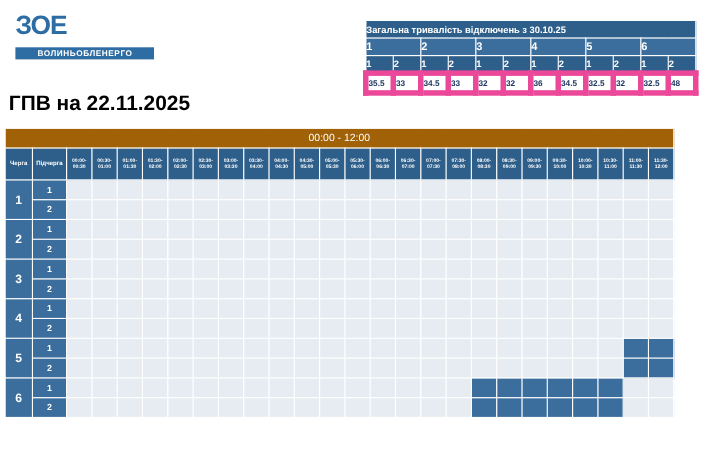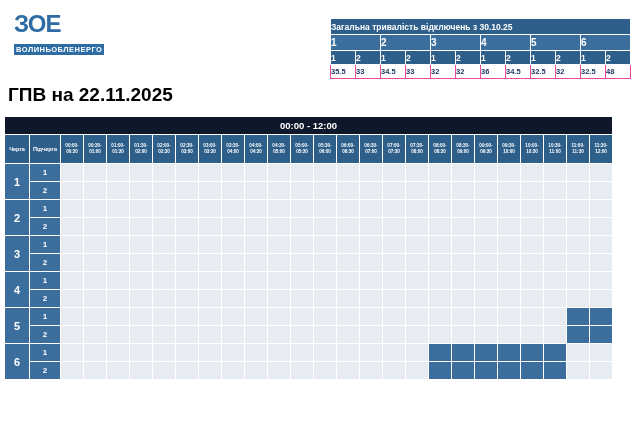--- a/index.html
+++ b/index.html
@@ -9,39 +9,39 @@
     font-family:"Liberation Sans", sans-serif;
     color:#1b3c5e;
     overflow:hidden;
     position:relative;
   }
   
   #logo{position:absolute;left:14px;top:10px;width:150px;height:46px;}
   #logo .mark{font-family:"Liberation Sans",sans-serif;font-size:24px;font-weight:bold;color:#1f4e79;letter-spacing:-1px;}
   #logo .mark .e1{color:#2e6da4;}
   #logo .mark .o{color:#2e6da4;}
-  #logo .sub{font-size:7.5px;font-weight:bold;color:#ffffff;background:#2e6da4;display:inline-block;padding:1px 2px;letter-spacing:.5px;margin-top:1px;}
+  #logo .sub{font-size:7.5px;font-weight:bold;color:#ffffff;background:#2e6da4;display:inline-block;padding:1px 20px;letter-spacing:.5px;margin-top:1px;}
   
   #main-title{position:absolute;left:8px;top:84px;font-size:19px;font-weight:bold;color:#000000;}
   
   #summary{position:absolute;left:330px;top:18px;border-collapse:collapse;}
   #summary td,#summary th{
     border:1px solid #ffffff;
     font-size:8px;
     font-weight:bold;
     padding:0;
   }
   #summary .hdr{background:#2e5f8a;color:#ffffff;font-size:8.5px;height:15px;}
   #summary .grp{background:#3b6e9c;color:#ffffff;height:15px;width:48px;font-size:10px;}
   #summary .sub{background:#2e5f8a;color:#ffffff;height:13px;width:24px;font-size:8.5px;}
-  #summary .val{background:#ffffff;color:#1f3864;height:13px;font-size:7.5px;border:1px solid #ec4899;}
+  #summary .val{background:#ffffff;color:#1f3864;height:13px;font-size:7.5px;border:5px solid #ec4899;}
   
   #grid{position:absolute;left:4px;top:116px;border-collapse:collapse;}
   #grid td,#grid th{border:1px solid #ffffff;padding:0;text-align:center;vertical-align:middle;}
-  #grid .band{background:#0f172a;color:#fff;font-size:9.5px;font-weight:bold;height:17px;}
+  #grid .band{background:#a16207;color:#fff;font-size:9.5px;font-weight:normal;height:17px;}
   #grid .corner{background:#2e5f8a;color:#fff;font-size:5.5px;font-weight:bold;width:24px;}
   #grid .corner2{background:#2e5f8a;color:#fff;font-size:5.5px;font-weight:bold;width:30px;}
   #grid .slot{background:#2e5f8a;color:#fff;font-size:4.6px;font-weight:bold;width:22px;height:28px;line-height:1.25;}
   #grid .qnum{background:#3b6e9c;color:#fff;font-size:11px;font-weight:bold;width:24px;}
   #grid .snum{background:#3b6e9c;color:#fff;font-size:8px;font-weight:bold;width:30px;height:17px;}
   #grid .cell{background:#e7ecf2;width:22px;height:17px;border:1px solid #ffffff;}
   #grid .cell.on{background:#3b6e9c;}
 </style>
 </head>
 <body>

